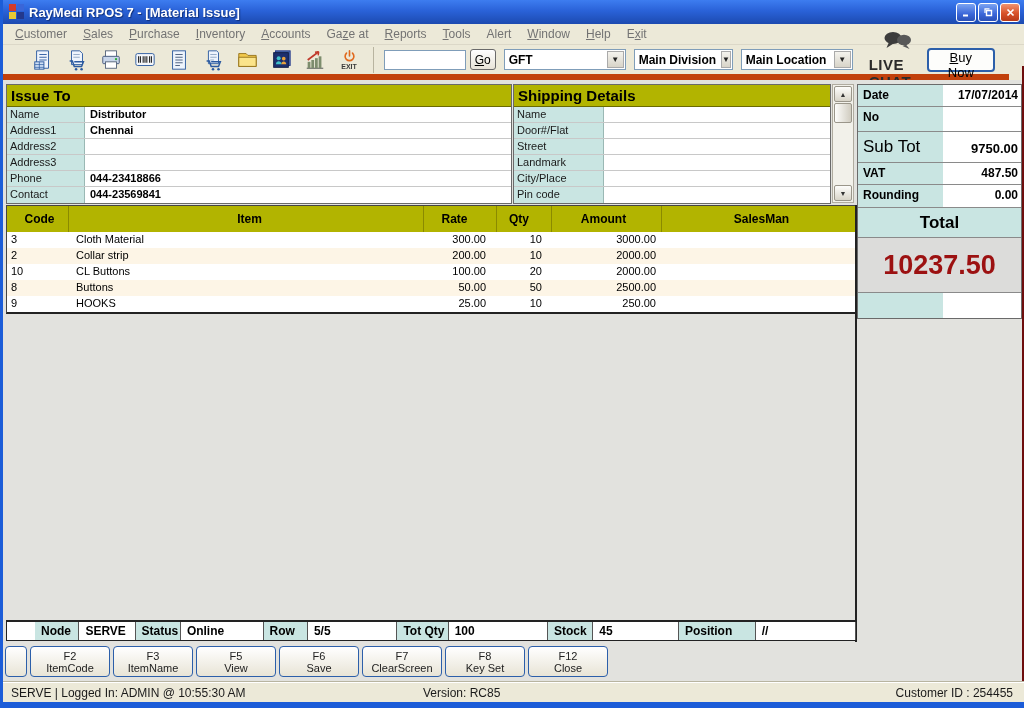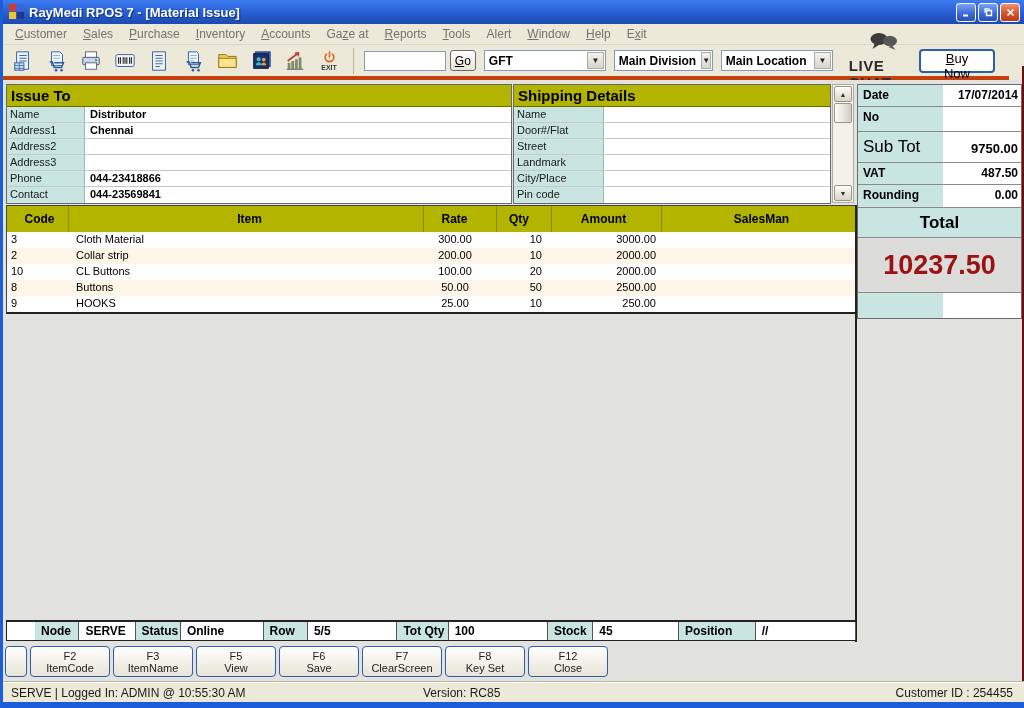--- a/index.html
+++ b/index.html
@@ -25,21 +25,21 @@
     background:linear-gradient(180deg,#7aa3f2,#3a66d8 60%,#2a50b8); }
   .winbtn svg{ width:11px; height:11px; }
   .winbtn.close{ background:linear-gradient(180deg,#f0926e,#d8532a 55%,#b83a18); }
   
   .menubar{ position:absolute; left:0; top:24px; right:0; height:21px; background:#ece9d8;
     display:flex; align-items:center; padding-left:4px; font-size:12px; color:#737373;
     border-bottom:1px solid #dcd8c8; }
   .menu-item{ padding:2px 8px; cursor:default; }
   
   .toolbar{ position:absolute; left:0; top:45px; right:15px; height:35px; background:#ece9d8;
-    display:flex; align-items:center; border-bottom:4px solid #c2410c; }
+    display:flex; align-items:center; border-bottom:6px solid #c2410c;padding-left:20px; }
   .tb-icons{ display:flex; align-items:center; gap:6px; padding-left:6px; }
   .tb-btn{ width:28px; height:30px; display:flex; flex-direction:column; align-items:center; justify-content:center; }
   .tb-btn svg{ width:22px; height:22px; }
   .tb-btn .tb-label{ font-size:7px; font-weight:bold; color:#3a3a3a; line-height:6px; }
   .tb-sep{ width:1px; height:26px; background:#b8b4a0; margin:0 10px; }
   .search-input{ width:82px; height:20px; border:1px solid #7f9db9; font-size:12px; padding:1px 3px; }
   .go-btn{ height:21px; min-width:26px; margin-left:4px; font-size:12px; color:#000;
     background:linear-gradient(180deg,#fefefe,#e8e4d8); border:1px solid #6a6a6a; border-radius:3px; padding:0 4px; }
   .xp-select{ height:21px; background:#fff; border:1px solid #7f9db9; display:flex; align-items:center;
     font-size:12px; font-weight:bold; margin-left:8px; }
@@ -89,21 +89,21 @@
   .total-empty .svalue{ flex:1; background:#fff; }
   
   .items{ position:absolute; left:3px; top:125px; width:851px; border:1px solid #444; border-bottom:2px solid #222; background:#8b5cf6; }
   .thead{ display:flex; height:26px; background:#b2b400; font-size:12px; font-weight:bold; }
   .thead .th{ display:flex; align-items:center; justify-content:center; border-right:1px solid #8a8a00; }
   .trow{ display:flex; height:16px; font-size:11px; background:#fff; }
   .trow:nth-child(even){ background:#fdf5e6; }
   .td{ padding-top:1px; white-space:nowrap; overflow:hidden; }
   .c0{ width:62px; padding-left:4px; }
   .c1{ width:355px; padding-left:7px; }
-  .c2{ width:73px; text-align:center; padding-right:11px; }
+  .c2{ width:73px; text-align:right; padding-right:11px; }
   .c3{ width:55px; text-align:right; padding-right:10px; }
   .c4{ width:110px; text-align:right; padding-right:6px; }
   .c5{ flex:1; padding-left:6px; }
   .vdivider{ position:absolute; left:852px; top:125px; width:2px; height:437px; background:#222; }
   
   .statusrow{ position:absolute; left:3px; top:540px; width:851px; height:21px; display:flex;
     border:1px solid #222; border-top:2px solid #222; background:#fff; font-size:12px; font-weight:bold;padding-left:28px; }
   .scell{ padding:2px 4px 0 6px; border-right:1px solid #555; white-space:nowrap; overflow:hidden; }
   .scell.lab{ background:#c9e5e2; }
   .scell.val{ background:#fff; }

